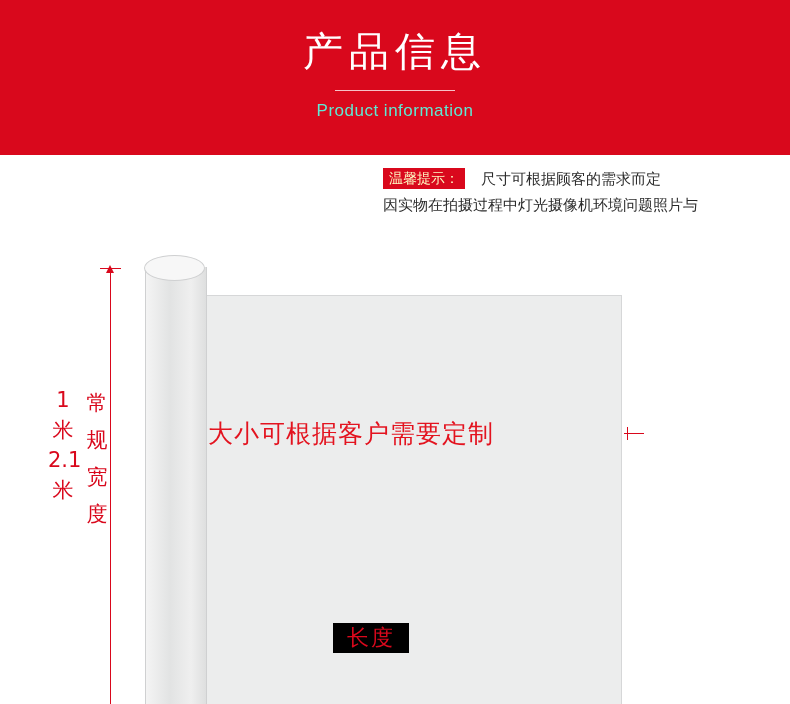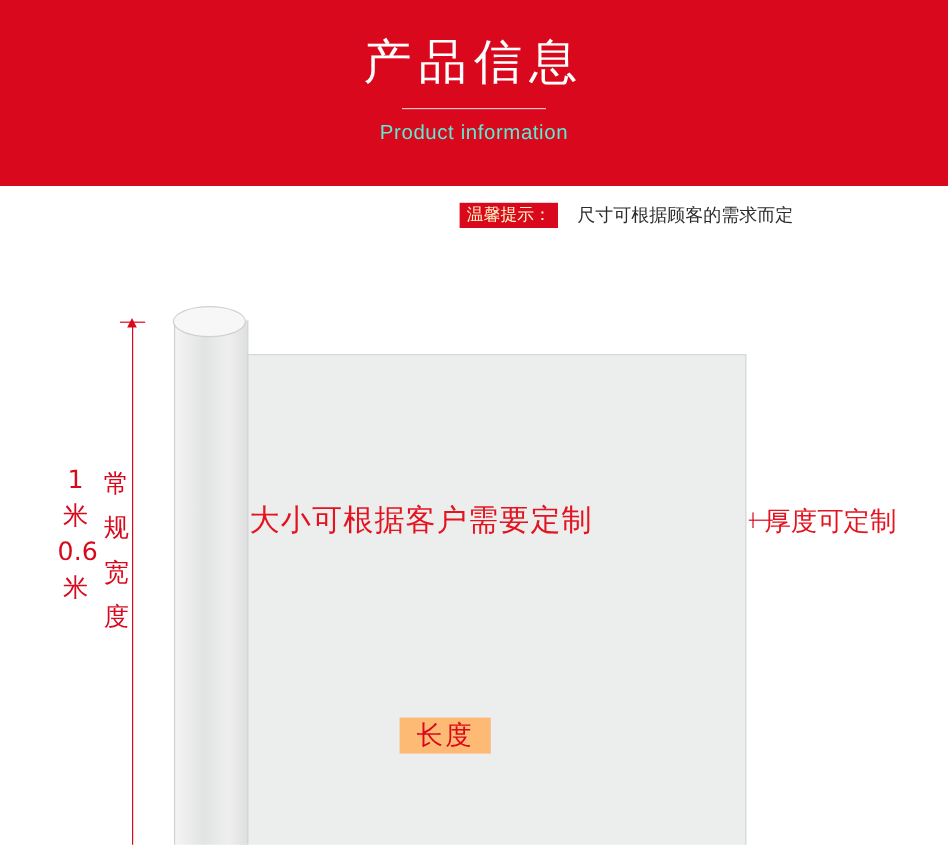--- a/index.html
+++ b/index.html
@@ -169,22 +169,22 @@
     left: 100px;
     width: 21px;
     height: 1px;
     background: #d9081c;
   }
   .v-cap-top { top: 13px; }
 
   .length-label {
     position: absolute;
     left: 333px;
-    top: 343px;
-    background: #fdba74;
+    top: 368px;
+    background: #000000;
     padding: 0 14px;
     color: #d9081c;
     font-size: 22px;
     letter-spacing: 2px;
     font-family: "DejaVu Sans", sans-serif;
   }
 
   
   .size-col {
     position: absolute;
@@ -244,47 +244,47 @@
   <div class="banner">
     <div class="banner-title">产品信息</div>
     <div class="banner-rule"></div>
     <div class="banner-sub">Product information</div>
   </div>
 
   <div class="notice">
     <div class="notice-line">
       <span class="notice-tag">温馨提示：</span><span>尺寸可根据顾客的需求而定</span>
     </div>
+    <div class="notice-line">因实物在拍摄过程中灯光摄像机环境问题照片与</div>
   </div>
 
   <div class="diagram">
 
     <div class="sheet"></div>
     <div class="roll-body"></div>
     <div class="roll-top"></div>
 
     <div class="sheet-label">大小可根据客户需要定制</div>
 
     <div class="v-cap-top"></div>
     <div class="v-arrow"></div>
 
     <div class="size-col">
       <div>1</div>
       <div>米</div>
-      <div>0.6</div>
+      <div>2.1</div>
       <div>米</div>
     </div>
 
     <div class="width-col">
       <div>常</div>
       <div>规</div>
       <div>宽</div>
       <div>度</div>
     </div>
 
     <div class="length-label">长度</div>
 
     <div class="thickness-tick"></div>
     <div class="thickness-tick2"></div>
-    <div class="thickness-label">厚度可定制</div>
 
   </div>
 </div>
 
 </body></html>

